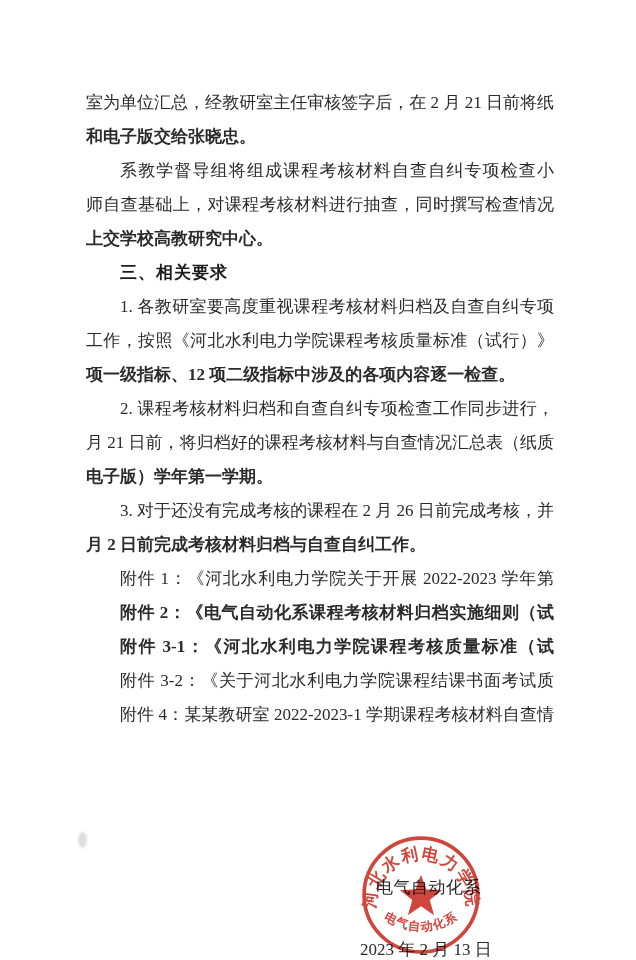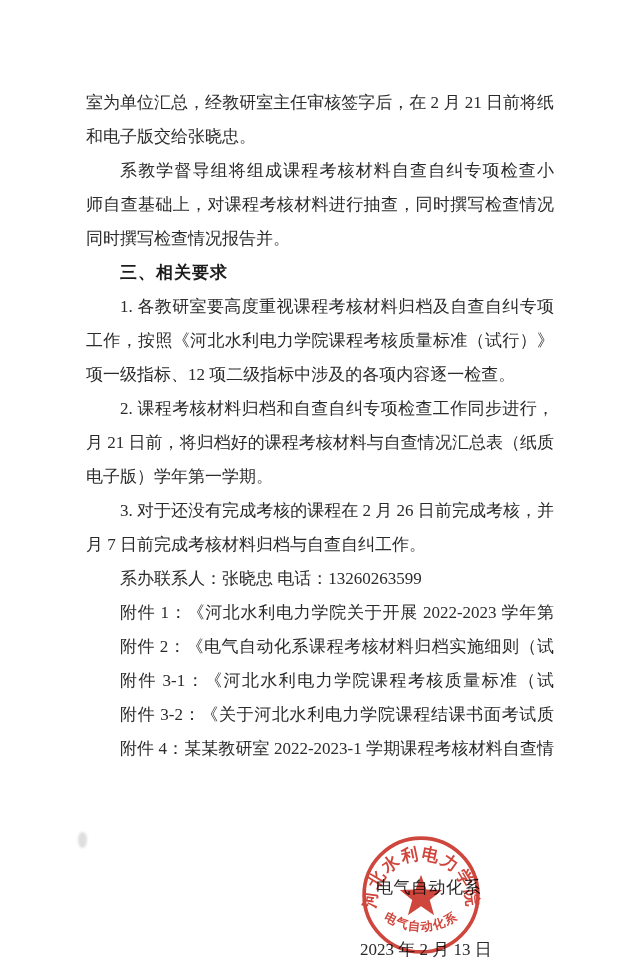--- a/index.html
+++ b/index.html
@@ -22,21 +22,21 @@
     line-height: 34px;
   }
   .para { margin: 0; }
   .line {
     text-align: justify;
     text-align-last: justify;
     white-space: normal;
     height: 34px;
     overflow: hidden;
   }
-  .line.last { text-align-last: left; }
+  .line.last { text-align-last: left; font-weight: bold; }
   .line.indent { text-indent: 2em; }
   .para.heading .line {
     font-family: Liberation Serif, serif;
     font-weight: 700;
     color: var(--heading-text, #1b1b1b);
     text-align-last: left;
     letter-spacing: 1px;
   }
   .signature {
     position: absolute;
@@ -104,41 +104,38 @@
 <div class="page">
 
   <div class="doc-body">
       <div class="para">
         <div class="line">室为单位汇总，经教研室主任审核签字后，在 2 月 21 日前将纸质版</div>
         <div class="line last">和电子版交给张晓忠。</div>
       </div>
       <div class="para">
         <div class="line indent">系教学督导组将组成课程考核材料自查自纠专项检查小组，在教</div>
         <div class="line">师自查基础上，对课程考核材料进行抽查，同时撰写检查情况报告并</div>
-        <div class="line last">同时撰写检查情况报告并。</div>
+        <div class="line last">上交学校高教研究中心。</div>
       </div>
       <div class="para heading">
         <div class="line last indent">三、相关要求</div>
       </div>
       <div class="para">
         <div class="line indent">1. 各教研室要高度重视课程考核材料归档及自查自纠专项检查</div>
         <div class="line">工作，按照《河北水利电力学院课程考核质量标准（试行）》所列 5</div>
         <div class="line last">项一级指标、12 项二级指标中涉及的各项内容逐一检查。</div>
       </div>
       <div class="para">
         <div class="line indent">2. 课程考核材料归档和自查自纠专项检查工作同步进行，并于 2</div>
         <div class="line">月 21 日前，将归档好的课程考核材料与自查情况汇总表（纸质版和</div>
         <div class="line last">电子版）学年第一学期。</div>
       </div>
       <div class="para">
         <div class="line indent">3. 对于还没有完成考核的课程在 2 月 26 日前完成考核，并于 3</div>
-        <div class="line last">月 7 日前完成考核材料归档与自查自纠工作。</div>
-      </div>
-      <div class="para">
-        <div class="line last indent">系办联系人：张晓忠 电话：13260263599</div>
+        <div class="line last">月 2 日前完成考核材料归档与自查自纠工作。</div>
       </div>
       <div class="para">
         <div class="line indent">附件 1：《河北水利电力学院关于开展 2022-2023 学年第一学期</div>
       </div>
       <div class="para">
         <div class="line last indent">附件 2：《电气自动化系课程考核材料归档实施细则（试行）》</div>
       </div>
       <div class="para">
         <div class="line last indent">附件 3-1：《河北水利电力学院课程考核质量标准（试行）》</div>
       </div>

